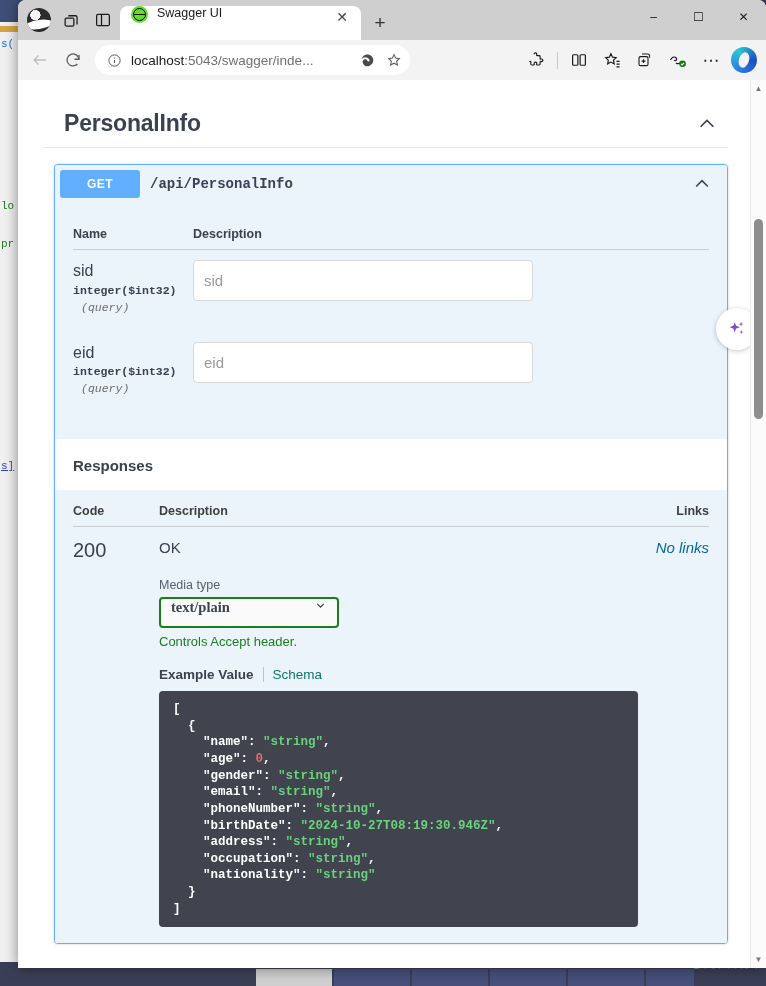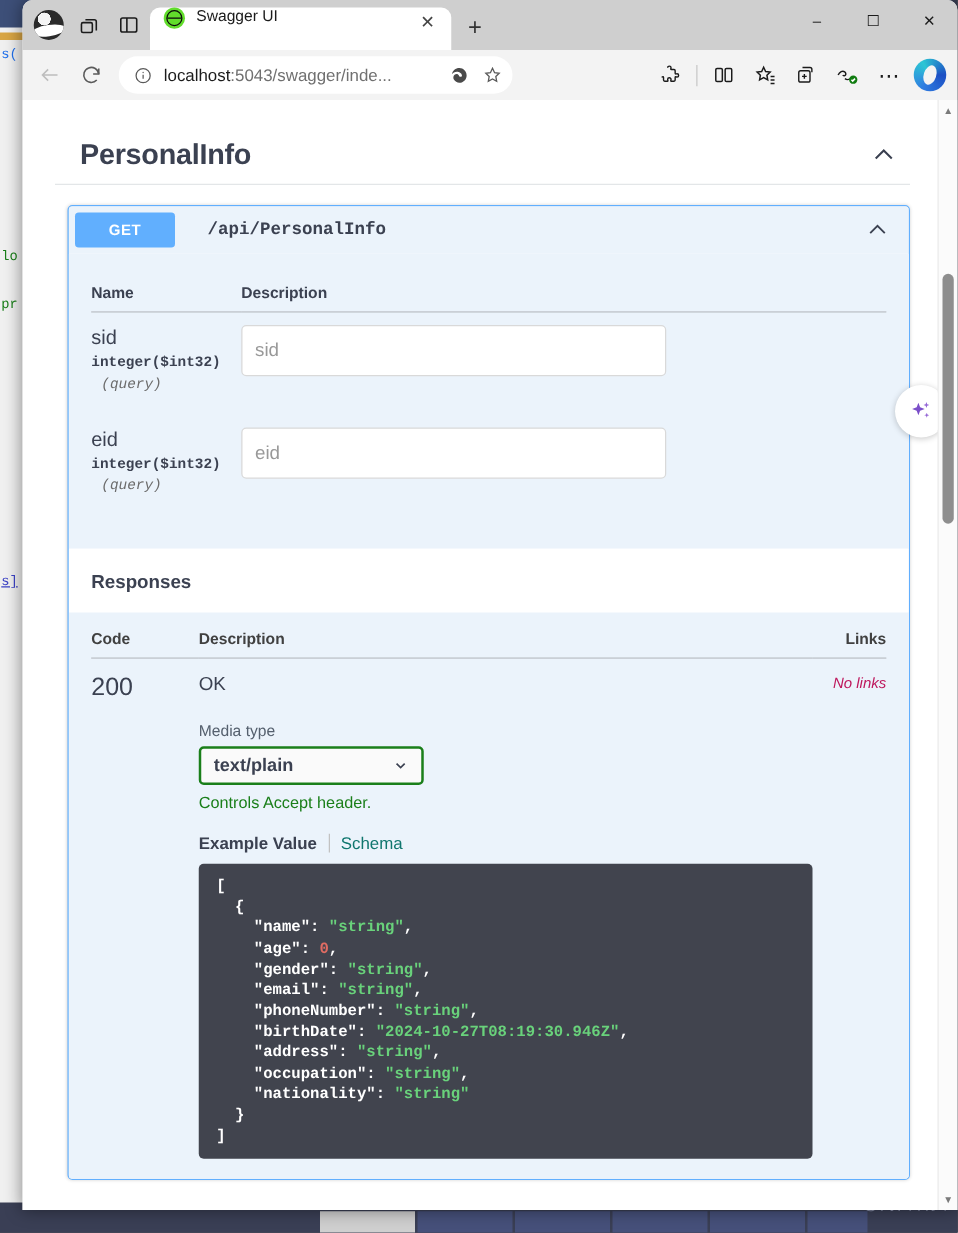--- a/index.html
+++ b/index.html
@@ -128,21 +128,21 @@
   .caret { color: #3b4151; display: flex; }
 
   .opblock {
     margin: 13px 2px 0 12px;
     border: 1px solid #61affe; border-radius: 4px;
     background: #ebf3fb;
     box-shadow: 0 0 3px rgba(0,0,0,.19);
     overflow: hidden;
   }
   .opblock-summary {
-    display: flex; align-items: center; gap: 16px;
+    display: flex; align-items: center; gap: 0;
     padding: 5px; background: #ebf3fb; cursor: pointer;
   }
   .method {
     background: #61affe; color: #fff; font-size: 12px; font-weight: 700;
     letter-spacing: .5px; text-align: center;
     min-width: 80px; padding: 7px 0; border-radius: 3px;
   }
   .op-path {
     font-family: "Liberation Mono", monospace; font-size: 14px; font-weight: 700;
     color: #3b4151; padding-left: 10px; flex: 1;
@@ -190,28 +190,28 @@
   .rtable { width: 100%; border-collapse: collapse; }
   .rtable th {
     text-align: left; font-size: 12.5px; font-weight: 700; color: #404040;
     padding: 12px 0 8px 0; border-bottom: 1px solid #c8cdd4;
   }
   .rtable th.w-code { width: 86px; }
   .rtable th.w-links { text-align: right; }
   .rtable td { padding: 12px 0 0 0; vertical-align: top; }
   .r-code { font-size: 20px; color: #3b4151; }
   .r-desc { font-size: 15px; color: #3b4151; }
-  .r-links { font-size: 12px; font-style: italic; color: #be185d; text-align: right;
+  .r-links { font-size: 15px; font-style: italic; color: #0369a1; text-align: right;
              white-space: nowrap; vertical-align: top; }
 
   .media-label { font-size: 12.5px; color: #55606e; margin: 22px 0 5px 0; }
   .media-select {
     position: relative; width: 180px; height: 31px;
     border: 2px solid #1a7f1a; border-radius: 4px; background: #fafafa;
-    display: flex; align-items: center; padding: 0 10px; cursor: pointer;
+    display: flex; padding: 0 10px; cursor: pointer; font-family: Liberation Serif, serif;
   }
   .media-select span { font-size: 14.5px; font-weight: 700; color: #3b4151; }
   .media-select .chev { position: absolute; right: 10px; display: flex; }
   .accept-note { font-size: 13px; color: #1a7f1a; margin-top: 6px; }
 
   .ev-row { margin-top: 18px; display: flex; align-items: center; gap: 0; }
   .ev-tab { font-size: 13.5px; font-weight: 700; color: #3b4151; cursor: pointer; }
   .ev-div { width: 1px; height: 15px; background: #c2c2c2; margin: 0 9px; }
   .ev-tab2 { font-size: 13.5px; color: #0f766e; cursor: pointer; }
 

